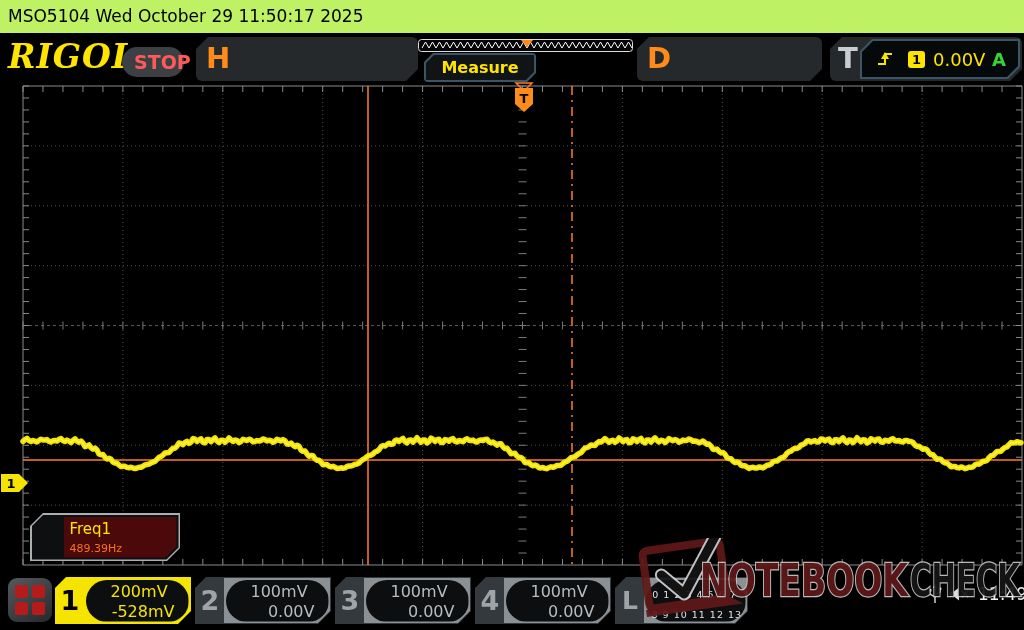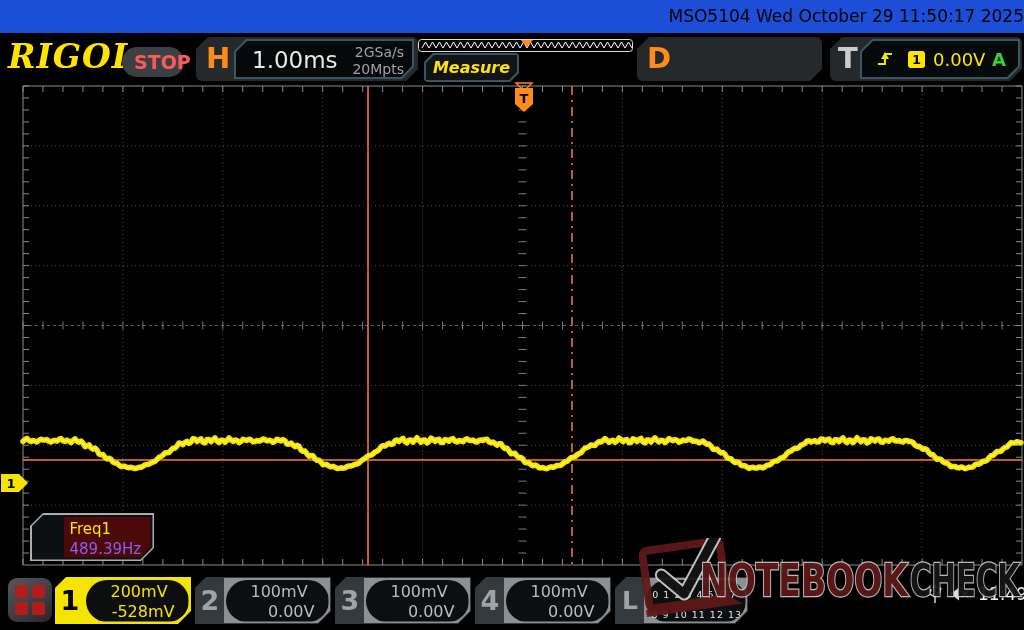--- a/index.html
+++ b/index.html
@@ -2,22 +2,22 @@
 <html><head>
 <meta charset="utf-8">
 <style>
   * { margin:0; padding:0; box-sizing:border-box; }
   html,body { width:1024px; height:630px; background:#000; overflow:hidden;
               font-family:"DejaVu Sans","Liberation Sans",sans-serif; }
   #screen { position:relative; width:1024px; height:630px; background:#000; }
 
   
   .titlebar { position:absolute; left:0; top:0; width:1024px; height:33px;
-              background:#1d4ed8; color:#000; font-size:17px; line-height:33px;
-              padding-left:8px; z-index:5;text-align:right; }
+              background:#bef264; color:#000; font-size:17px; line-height:33px;
+              padding-left:8px; z-index:5; }
 
   
   .header { position:absolute; left:0; top:33px; width:1024px; height:52px; z-index:5; }
   .logo { position:absolute; left:8px; top:4px; font-family:"DejaVu Serif","Liberation Serif",serif;
           font-weight:bold; font-style:italic; font-size:33px; color:#ffe400; letter-spacing:1px; }
   .stopbadge { position:absolute; left:122px; top:14px; width:62px; height:30px;
                background:#3b4045; border-radius:16px; text-align:center; line-height:30px;
                color:#ff5a5a; font-size:19px; font-weight:bold;padding-left:12px; }
   .panel { position:absolute; background:#25292c; border-radius:6px;
            clip-path:polygon(12px 0,100% 0,100% calc(100% - 12px),calc(100% - 12px) 100%,0 100%,0 12px); }
@@ -28,50 +28,50 @@
   .hpanel { left:196px; top:4px; width:222px; height:44px; }
   .hpanel .plabel { left:10px; color:#ff8c1a; }
   .hpanel .vb { left:38px; top:2px; width:180px; height:40px; background:#3a5665; }
   .tbval { position:absolute; left:16px; top:6px; font-size:23px; color:#e8e8e8; }
   .rates { position:absolute; right:8px; top:3px; text-align:right; color:#9aa3a8; font-size:14px; line-height:17px; }
   .membar { position:absolute; left:418px; top:5px; }
   .btn { position:absolute; top:20px; height:29px; background:#3a5665; border-radius:4px;
          clip-path:polygon(9px 0,100% 0,100% calc(100% - 9px),calc(100% - 9px) 100%,0 100%,0 9px); }
   .btn .in { position:absolute; inset:2px; background:#101416; display:flex; align-items:center; justify-content:center;
              clip-path:polygon(8px 0,100% 0,100% calc(100% - 8px),calc(100% - 8px) 100%,0 100%,0 8px); }
-  .btn-measure { left:424px; width:95px;font-style:italic; }
+  .btn-measure { left:424px; width:112px; }
   .btn-measure .in { color:#ffe400; font-weight:bold; font-size:16px; }
   .btn-stoprun { left:527px; width:99px; }
   .btn-stoprun .in { color:#ff0000; font-weight:bold; font-size:15px; }
   .dpanel { left:637px; top:4px; width:185px; height:44px; }
   .dpanel .plabel { left:10px; color:#ff8c1a; }
   .dpanel .vb { left:40px; top:2px; width:143px; height:40px; background:#3a5665; }
   .tpanel { left:830px; top:4px; width:192px; height:44px; }
   .tpanel .plabel { left:8px; color:#c8cdd1; }
   .tpanel .vb { left:30px; top:2px; width:160px; height:40px; background:#3a5665; }
   .trigrow { position:absolute; inset:2px; display:flex; align-items:center; }
   .srcbadge { width:17px; height:17px; background:#ffe400; color:#000; border-radius:3px;
               font-size:13px; font-weight:bold; text-align:center; line-height:17px; margin-left:14px; }
   .triglevel { color:#ffe400; font-size:18px; margin-left:8px; }
   .trigmode { color:#35d435; font-size:18px; font-weight:bold; margin-left:auto; margin-right:10px; }
 
   
   #scope-svg { position:absolute; left:0; top:0; z-index:1; }
 
   
-  .freqbox { position:absolute; left:30px; top:513px; width:124px; height:48px; z-index:3;
+  .freqbox { position:absolute; left:30px; top:513px; width:150px; height:48px; z-index:3;
              background:#aab0b2;
              clip-path:polygon(13px 0,100% 0,100% calc(100% - 13px),calc(100% - 13px) 100%,0 100%,0 13px); }
   .freqin { position:absolute; inset:1.5px; background:#0d0f10;
             clip-path:polygon(12px 0,100% 0,100% calc(100% - 12px),calc(100% - 12px) 100%,0 100%,0 12px); }
   .freqred { position:absolute; left:32px; top:2px; right:2px; bottom:2px; background:#4c0909;
              clip-path:polygon(0 0,100% 0,100% calc(100% - 11px),calc(100% - 11px) 100%,0 100%);
              padding:2px 0 0 6px; }
   .freqname { color:#ffe400; font-size:15px; line-height:20px; }
-  .freqval { color:#8b5cf6; font-size:15px; line-height:20px; }
+  .freqval { color:#f97316; font-size:11px; line-height:20px; }
 
   
   .bottombar { position:absolute; left:0; top:575px; width:1024px; height:55px; z-index:4; }
   .menubtn { position:absolute; left:8px; top:3px; width:44px; height:44px; border-radius:9px;
              background:linear-gradient(145deg,#55595d,#26292c); display:flex; align-items:center; justify-content:center; }
   .menugrid { display:grid; grid-template-columns:13px 13px; grid-template-rows:13px 13px; gap:4px; }
   .menugrid span { background:#b41c1c; border-radius:2px; }
   .chan { position:absolute; top:2px; width:136px; height:47px; }
   .chshell { position:absolute; inset:0; background:#34393d;
              clip-path:polygon(11px 0,100% 0,100% calc(100% - 13px),calc(100% - 13px) 100%,0 100%,0 11px); }
@@ -412,29 +412,20 @@
   <div class="titlebar">
     <span>MSO5104  Wed October 29 11:50:17 2025</span>
   </div>
 
   <div class="header">
     <div class="logo">RIGOL</div>
     <div class="stopbadge">STOP</div>
 
     <div class="panel hpanel">
       <div class="plabel">H</div>
-      <div class="vb">
-          <div class="vbi">
-        <div class="tbval">1.00ms</div>
-        <div class="rates">
-          <div>2GSa/s</div>
-          <div>20Mpts</div>
-        </div>
-      </div>
-        </div>
     </div>
 
     <svg class="membar" width="215" height="15">
       <rect x="0.5" y="1.5" width="214" height="12" rx="3" fill="#050505" stroke="#dddddd" stroke-width="1"></rect>
       <path id="zigzag" fill="none" stroke="#ffffff" stroke-width="1" d="M4 10 L7.5 4 L11 10 L14.5 4 L18 10 L21.5 4 L25 10 L28.5 4 L32 10 L35.5 4 L39 10 L42.5 4 L46 10 L49.5 4 L53 10 L56.5 4 L60 10 L63.5 4 L67 10 L70.5 4 L74 10 L77.5 4 L81 10 L84.5 4 L88 10 L91.5 4 L95 10 L98.5 4 L102 10 L105.5 4 L109 10 L112.5 4 L116 10 L119.5 4 L123 10 L126.5 4 L130 10 L133.5 4 L137 10 L140.5 4 L144 10 L147.5 4 L151 10 L154.5 4 L158 10 L161.5 4 L165 10 L168.5 4 L172 10 L175.5 4 L179 10 L182.5 4 L186 10 L189.5 4 L193 10 L196.5 4 L200 10 L203.5 4 L207 10 L210.5 4 L214 10"></path>
       <polygon points="103,2 115,2 109,9" fill="#ff8c1a"></polygon>
     </svg>
 
     <div class="btn btn-measure">
       <div class="in">Measure</div>

